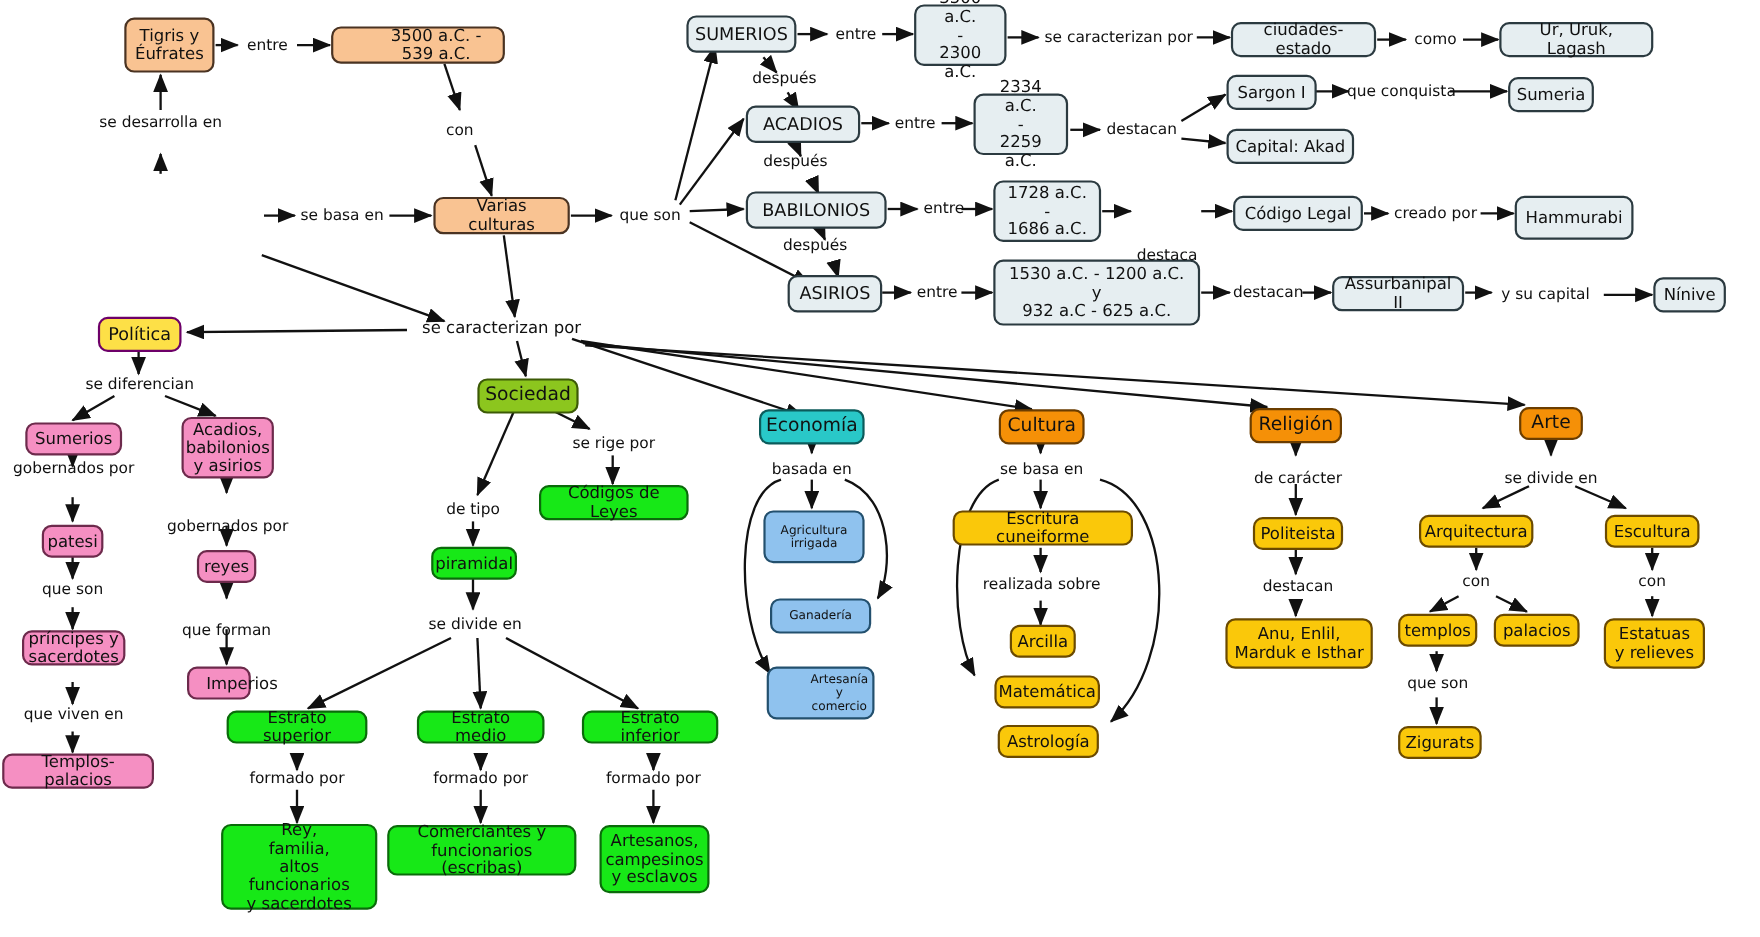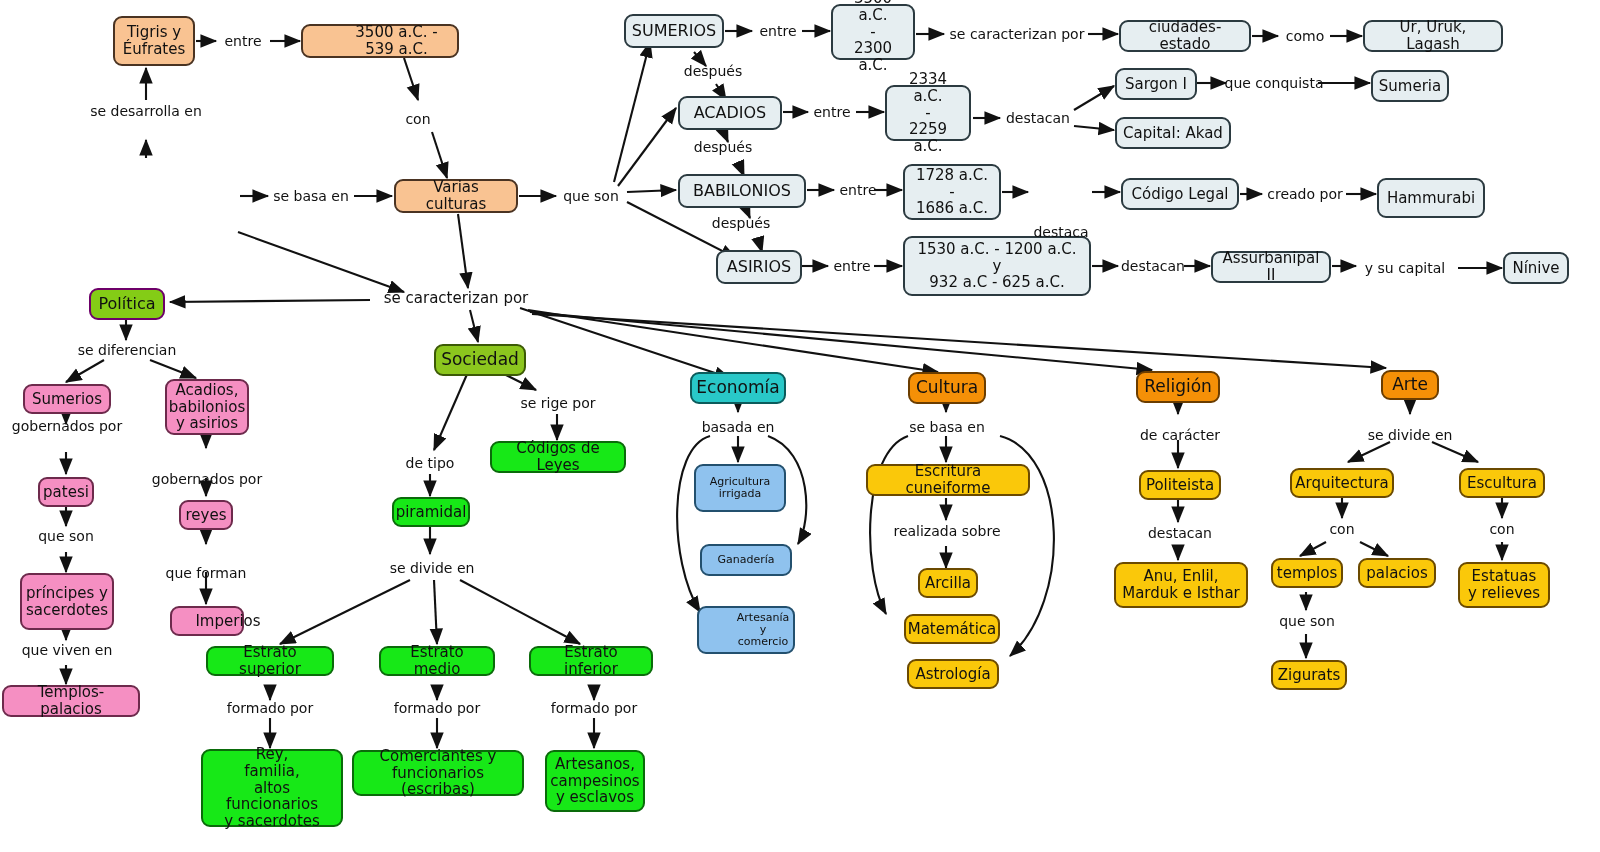--- a/index.html
+++ b/index.html
@@ -10,21 +10,21 @@
         justify-content:center;text-align:center;border-radius:9px;border:2px solid #222;
         line-height:1.12;color:#111;padding:2px 6px;}
   .lbl{position:absolute;box-sizing:border-box;display:flex;align-items:center;
        justify-content:center;text-align:center;color:#111;background:transparent;
        line-height:1.15;white-space:nowrap;}
   
   .n-title {background:#F5C211;border-color:#5a4500;font-size:20px;}
   .n-peach {background:#F9C392;border-color:#4a3322;font-size:15px;}
   .n-gray  {background:#E6EEF1;border-color:#2b3a40;font-size:16px;}
   .n-gray-s{background:#E6EEF1;border-color:#2b3a40;font-size:15px;}
-  .n-magenta{background:#84cc16;border-color:#6d0069;font-size:16px;}
+  .n-magenta{background:#fde047;border-color:#6d0069;font-size:16px;}
   .n-pink  {background:#F58FC2;border-color:#6d2a4c;font-size:15px;}
   .n-olive {background:#8CC61E;border-color:#3c5a06;font-size:17px;}
   .n-green {background:#17E817;border-color:#0a6b0a;font-size:15px;}
   .n-teal  {background:#29C8C8;border-color:#0b5b5b;font-size:17px;}
   .n-orange{background:#F59007;border-color:#6b3d00;font-size:17px;}
   .n-amber {background:#FAC80A;border-color:#6b4a00;font-size:15px;}
   .n-blue  {background:#8FC2EE;border-color:#23506e;font-size:11px;}
   .lbl-txt{font-size:14px;}
 </style>
 </head>
@@ -214,23 +214,23 @@
   <div class="node n-gray-s" style="left:1211px;top:251px;width:120px;height:32px;">Assurbanipal II</div>
   <div class="node n-gray-s" style="left:1503px;top:252px;width:66px;height:32px;">Nínive</div>
 
   <div class="node n-magenta" style="left:89px;top:288px;width:76px;height:32px;">Política</div>
   <div class="node n-pink" style="left:23px;top:384px;width:88px;height:30px;">Sumerios</div>
   <div class="node n-pink" style="left:165px;top:379px;width:84px;height:56px;white-space:pre-line;">Acadios,
 babilonios
 y asirios</div>
   <div class="node n-pink" style="left:38px;top:477px;width:56px;height:30px;">patesi</div>
   <div class="node n-pink" style="left:179px;top:500px;width:54px;height:30px;">reyes</div>
-  <div class="node n-pink" style="left:20px;top:573px;width:94px;height:57px;white-space:pre-line;">príncipes y
+  <div class="node n-pink" style="left:20px;top:573px;width:94px;height:32px;white-space:pre-line;">príncipes y
 sacerdotes</div>
-  <div class="node n-pink" style="left:170px;top:606px;width:74px;height:30px;padding-left:48px;">Imperios</div>
+  <div class="node n-pink" style="left:170px;top:606px;width:58px;height:30px;padding-left:48px;">Imperios</div>
   <div class="node n-pink" style="left:2px;top:685px;width:138px;height:32px;">Templos-palacios</div>
 
   <div class="node n-olive" style="left:434px;top:344px;width:92px;height:32px;">Sociedad</div>
   <div class="node n-green" style="left:392px;top:497px;width:78px;height:30px;">piramidal</div>
   <div class="node n-green" style="left:490px;top:441px;width:136px;height:32px;">Códigos de Leyes</div>
   <div class="node n-green" style="left:206px;top:646px;width:128px;height:30px;">Estrato superior</div>
   <div class="node n-green" style="left:379px;top:646px;width:116px;height:30px;">Estrato medio</div>
   <div class="node n-green" style="left:529px;top:646px;width:124px;height:30px;">Estrato inferior</div>
   <div class="node n-green" style="left:201px;top:749px;width:142px;height:78px;white-space:pre-line;">Rey,
 familia,

